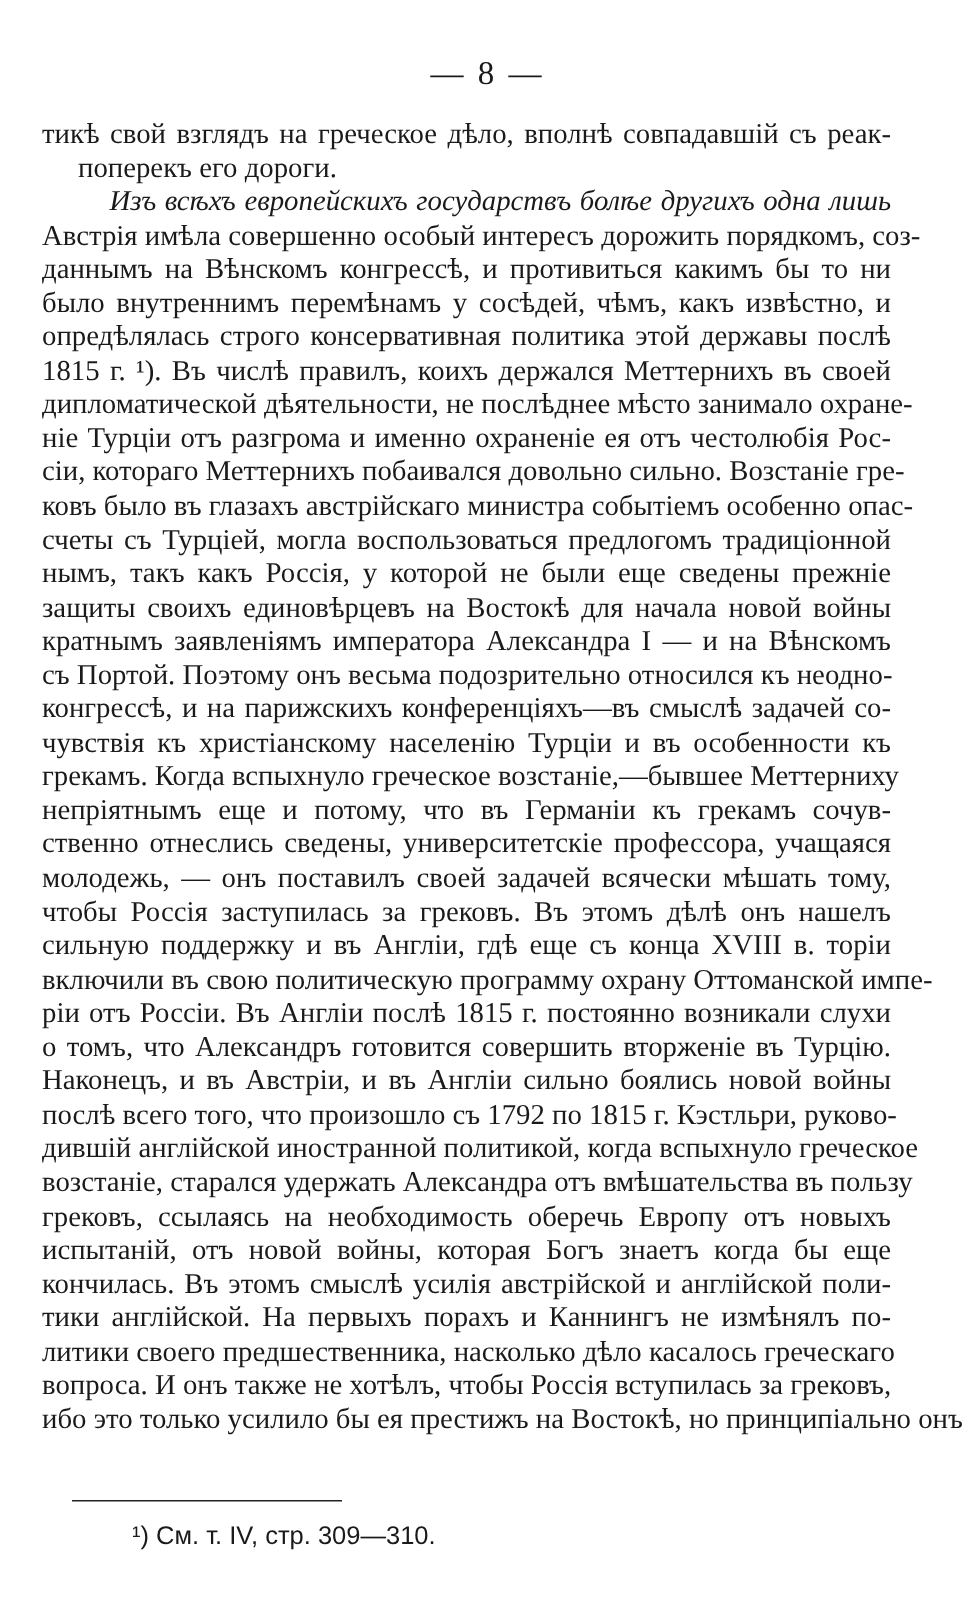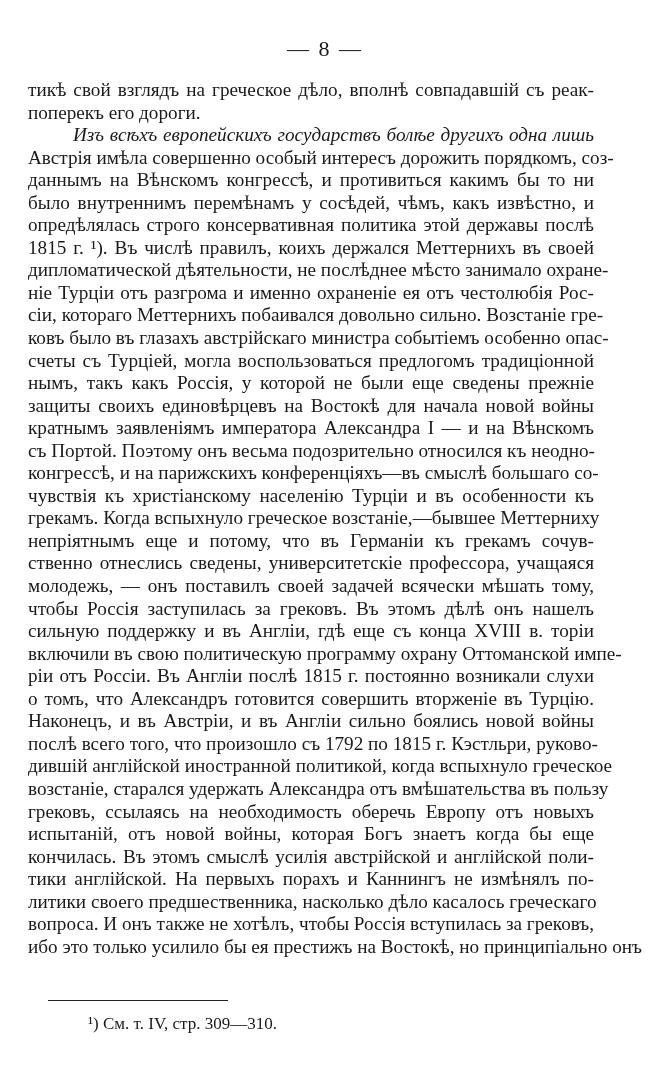--- a/index.html
+++ b/index.html
@@ -9,29 +9,29 @@
     font-family: "Liberation Serif", serif; font-size: 22px; letter-spacing: 2px;
   }
   .body-text {
     position: absolute; top: 79px; left: 28px; width: 566px;
     font-family: "Liberation Serif", serif; font-size: 19.2px; line-height: 22.55px;
   }
   .line {
     display: block; white-space: nowrap; text-align: justify; text-align-last: justify;
     height: 22.55px;
   }
-  .line.last { text-align-last: left; }
+  .line.last { text-align-last: left; margin-left: 24px; }
   .line.indent { padding-left: 45px; font-style: italic; }
   .footnote-rule {
     position: absolute; top: 1000px; left: 48px; width: 180px; height: 0;
     border-top: 1.5px solid #222;
   }
   .footnote {
     position: absolute; top: 1014px; left: 88px;
-    font-family: Liberation Serif, serif; font-size: 17px;
+    font-family: Liberation Sans, sans-serif; font-size: 17px;
   }
 </style>
 </head>
 <body>
 
 <div class="page-number">— 8 —</div>
 
 <div class="body-text">
   <span class="line">тикѣ свой взглядъ на греческое дѣло, вполнѣ совпадавшій съ реак-</span>
   <span class="line last">поперекъ его дороги.</span>
@@ -43,21 +43,21 @@
   <span class="line">1815 г. ¹). Въ числѣ правилъ, коихъ держался Меттернихъ въ своей</span>
   <span class="line">дипломатической дѣятельности, не послѣднее мѣсто занимало охране-</span>
   <span class="line">ніе Турціи отъ разгрома и именно охраненіе ея отъ честолюбія Рос-</span>
   <span class="line">сіи, котораго Меттернихъ побаивался довольно сильно. Возстаніе гре-</span>
   <span class="line">ковъ было въ глазахъ австрійскаго министра событіемъ особенно опас-</span>
   <span class="line">счеты съ Турціей, могла воспользоваться предлогомъ традиціонной</span>
   <span class="line">нымъ, такъ какъ Россія, у которой не были еще сведены прежніе</span>
   <span class="line">защиты своихъ единовѣрцевъ на Востокѣ для начала новой войны</span>
   <span class="line">кратнымъ заявленіямъ императора Александра I — и на Вѣнскомъ</span>
   <span class="line">съ Портой. Поэтому онъ весьма подозрительно относился къ неодно-</span>
-  <span class="line">конгрессѣ, и на парижскихъ конференціяхъ—въ смыслѣ большаго со-</span>
+  <span class="line">конгрессѣ, и на парижскихъ конференціяхъ—въ смыслѣ задачей со-</span>
   <span class="line">чувствія къ христіанскому населенію Турціи и въ особенности къ</span>
   <span class="line">грекамъ. Когда вспыхнуло греческое возстаніе,—бывшее Меттерниху</span>
   <span class="line">непріятнымъ еще и потому, что въ Германіи къ грекамъ сочув-</span>
   <span class="line">ственно отнеслись сведены, университетскіе профессора, учащаяся</span>
   <span class="line">молодежь, — онъ поставилъ своей задачей всячески мѣшать тому,</span>
   <span class="line">чтобы Россія заступилась за грековъ. Въ этомъ дѣлѣ онъ нашелъ</span>
   <span class="line">сильную поддержку и въ Англіи, гдѣ еще съ конца XVIII в. торіи</span>
   <span class="line">включили въ свою политическую программу охрану Оттоманской импе-</span>
   <span class="line">ріи отъ Россіи. Въ Англіи послѣ 1815 г. постоянно возникали слухи</span>
   <span class="line">о томъ, что Александръ готовится совершить вторженіе въ Турцію.</span>

